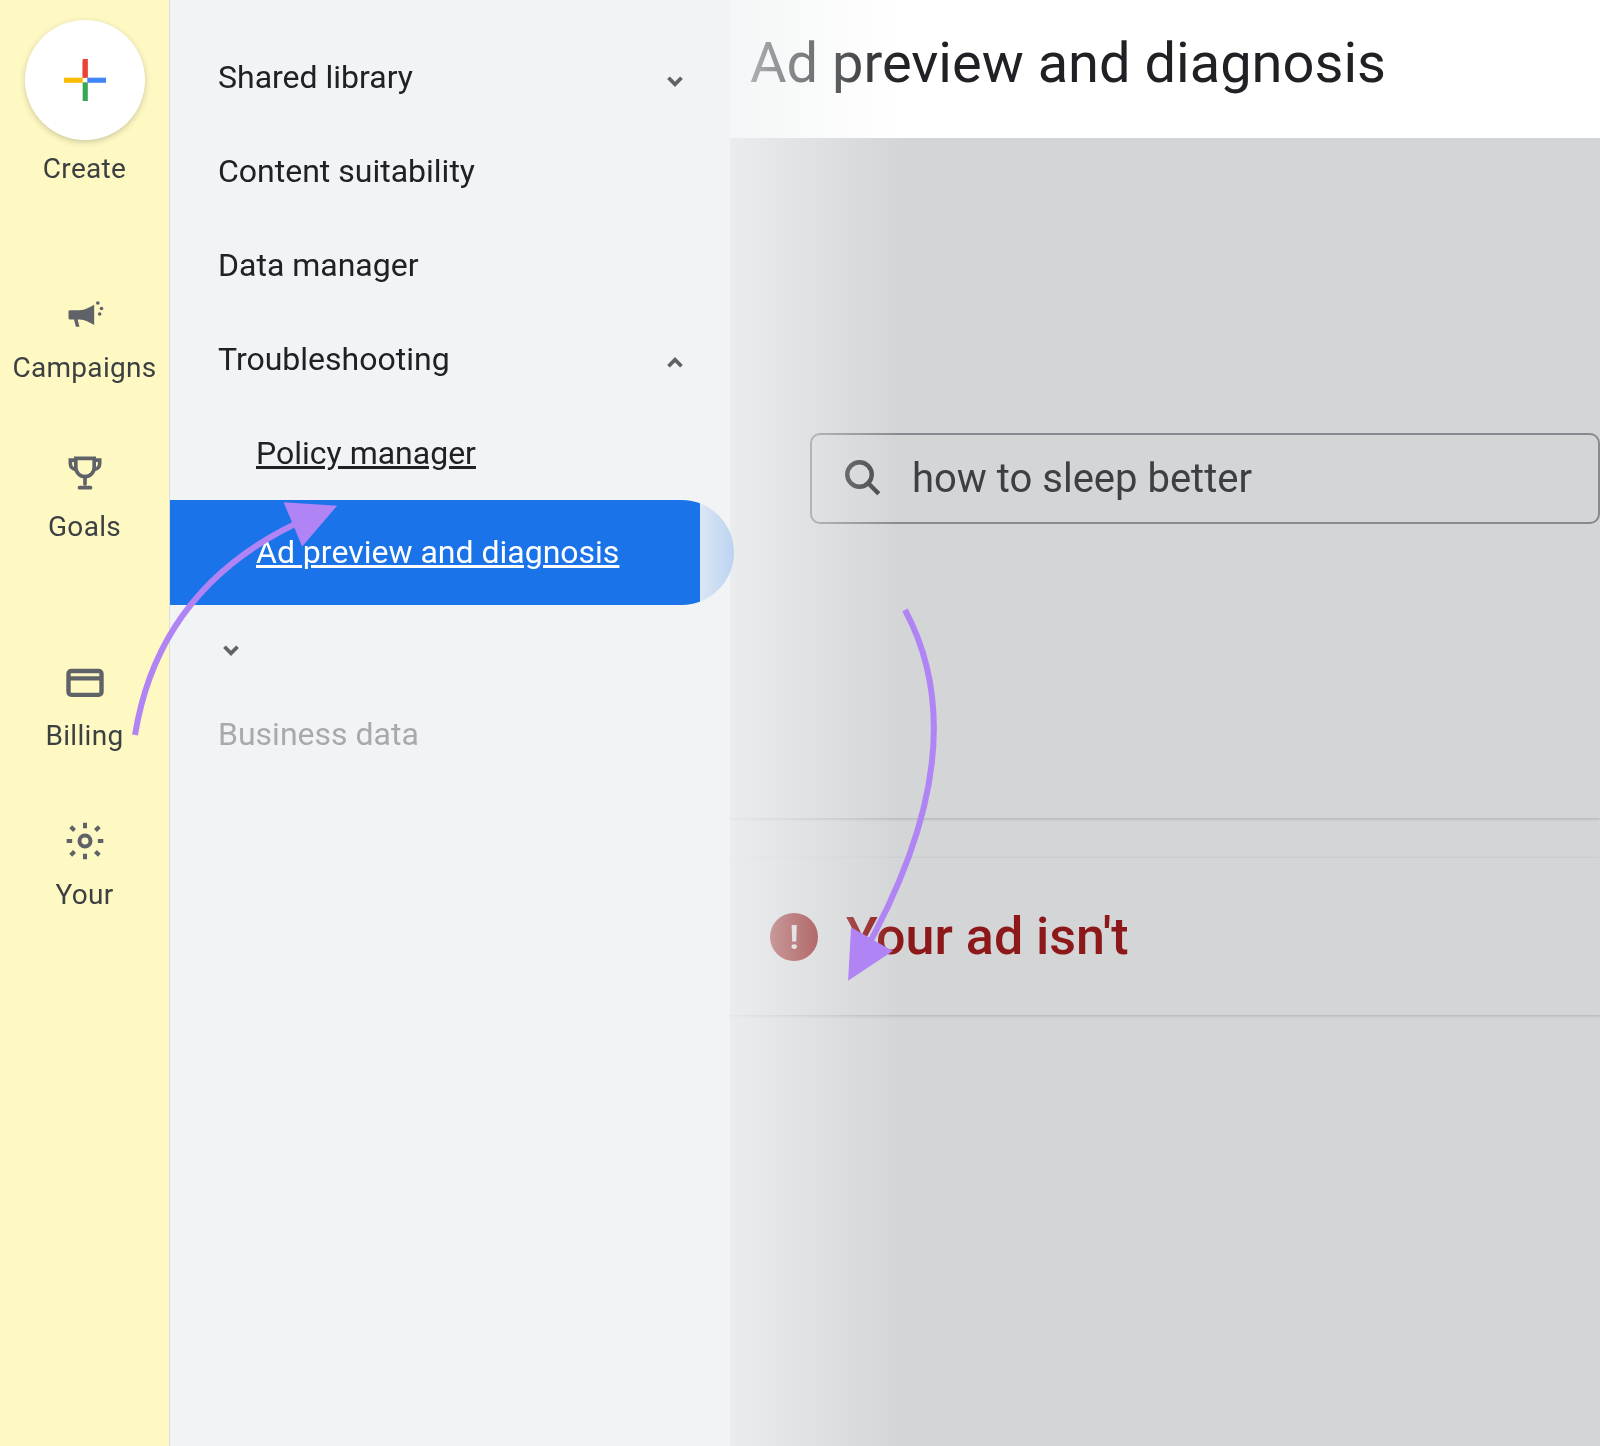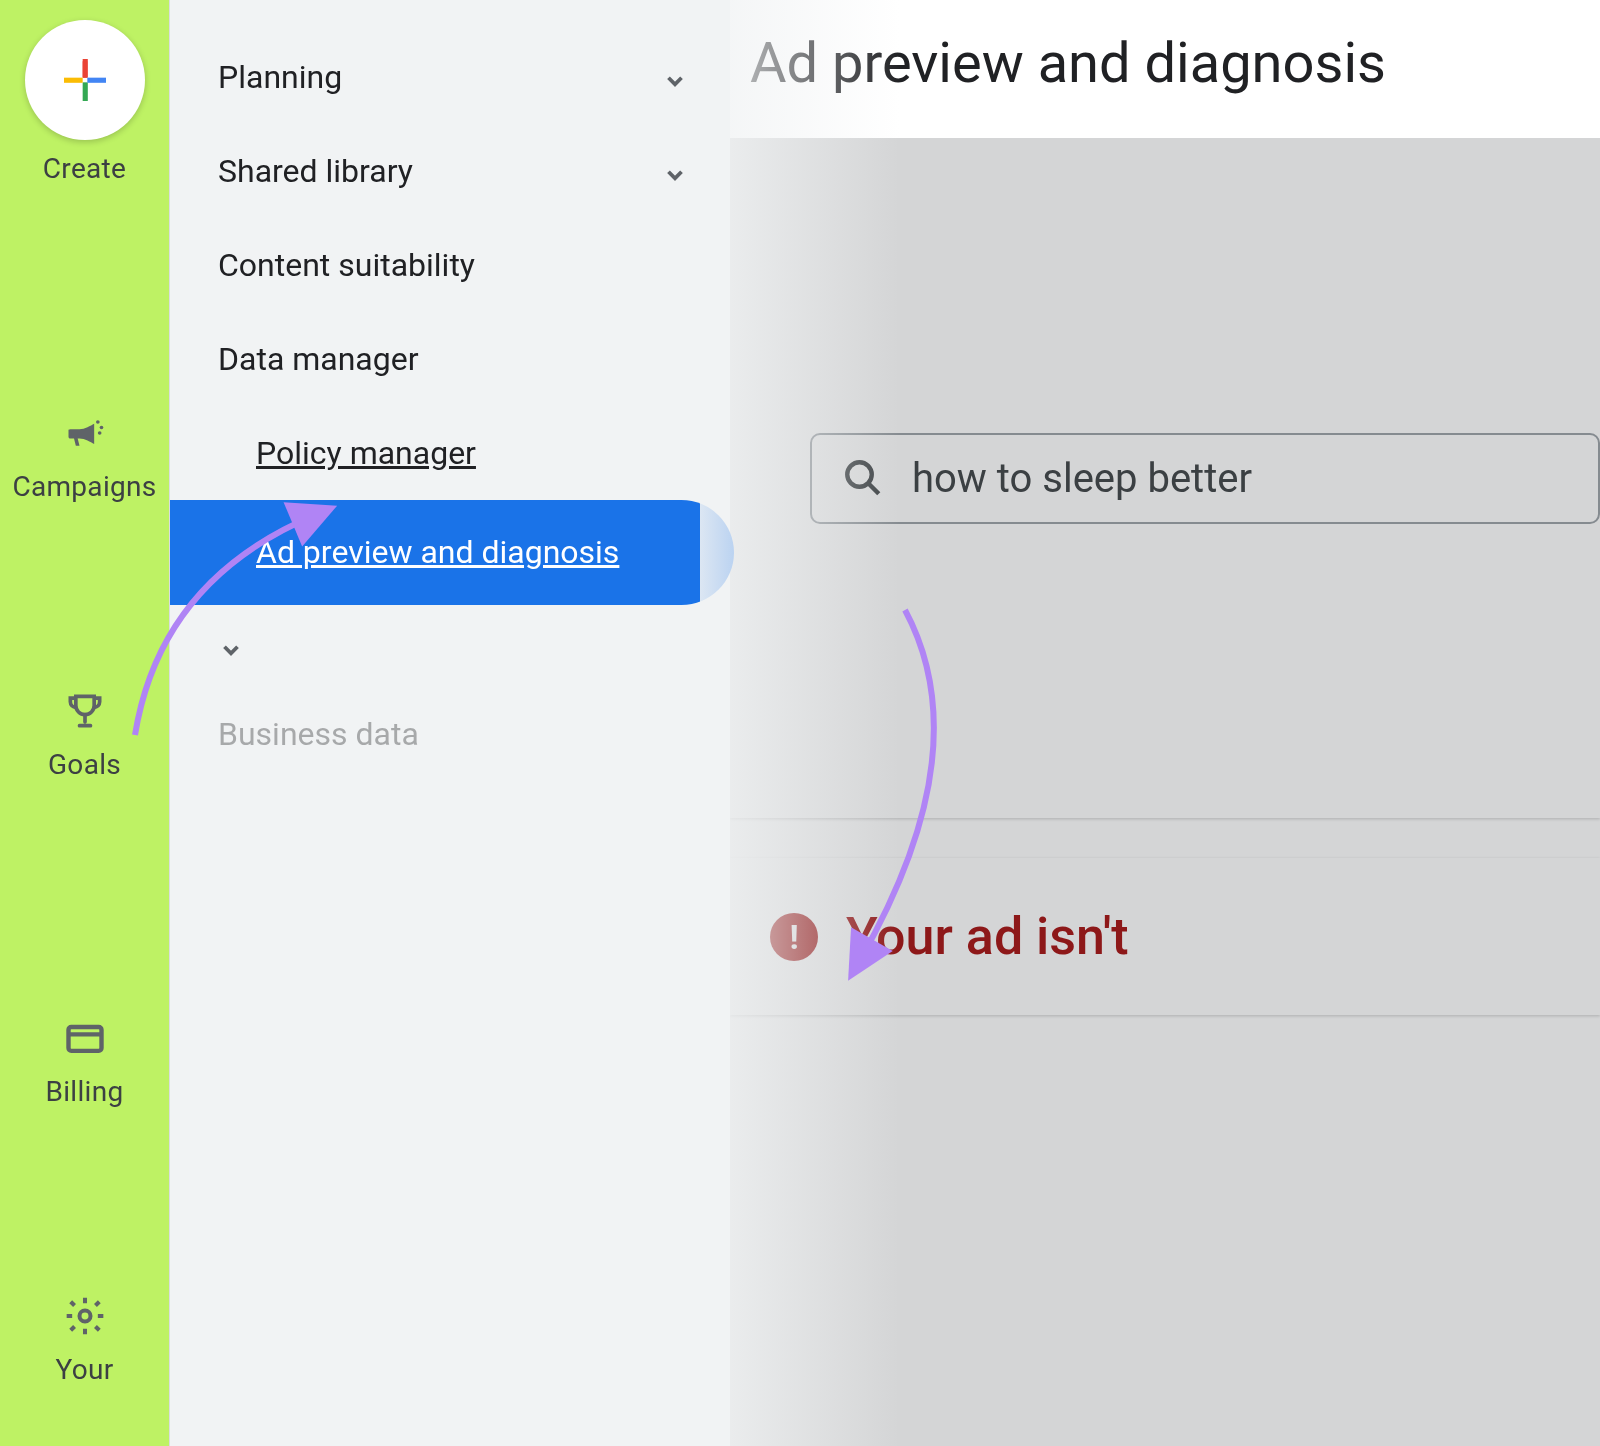--- a/index.html
+++ b/index.html
@@ -11,27 +11,26 @@
       position: relative;
       background: #f1f3f4;
     }
     .container {
       display: flex;
       width: 100%;
       height: 100%;
     }
     .rail {
       width: 170px;
-      background: #bef264;
+      background: #fef9c3;
       border-right: 1px solid #dadce0;
       padding-top: 20px;
       display: flex;
       flex-direction: column;
       align-items: center;
-      justify-content: space-between;
     }
     .rail-item {
       display: flex;
       flex-direction: column;
       align-items: center;
       margin-bottom: 60px;
       cursor: pointer;
       width: 100%;
     }
     .create-btn {
@@ -219,36 +218,36 @@
           <circle cx="12" cy="12" r="3"></circle>
           <path d="M12 2v3M12 19v3M4.2 4.2l2.1 2.1M17.7 17.7l2.1 2.1M2 12h3M19 12h3M4.2 19.8l2.1-2.1M17.7 6.3l2.1-2.1"></path>
         </svg>
       </div>
       <span class="rail-label">Your</span>
     </div>
   </div>
 
   <div class="submenu">
     <div class="menu-row">
-      <span>Planning</span>
-      <span class="chevron"><svg viewBox="0 0 24 24">
-            <polyline points="6 9 12 15 18 9"></polyline>
-          </svg></span>
-    </div>
-    <div class="menu-row">
       <span>Shared library</span>
       <span class="chevron"><svg viewBox="0 0 24 24">
             <polyline points="6 9 12 15 18 9"></polyline>
           </svg></span>
     </div>
     <div class="menu-row">
       <span>Content suitability</span>
     </div>
     <div class="menu-row">
       <span>Data manager</span>
+    </div>
+    <div class="menu-row">
+      <span>Troubleshooting</span>
+      <span class="chevron"><svg viewBox="0 0 24 24">
+            <polyline points="6 15 12 9 18 15"></polyline>
+          </svg></span>
     </div>
     <div class="menu-row sub">
       <span>Policy manager</span>
     </div>
     <div class="menu-row sub selected">
       <span>Ad preview and diagnosis</span>
     </div>
     <div class="menu-row">
       <span class="chevron"><svg viewBox="0 0 24 24">
             <polyline points="6 9 12 15 18 9"></polyline>

